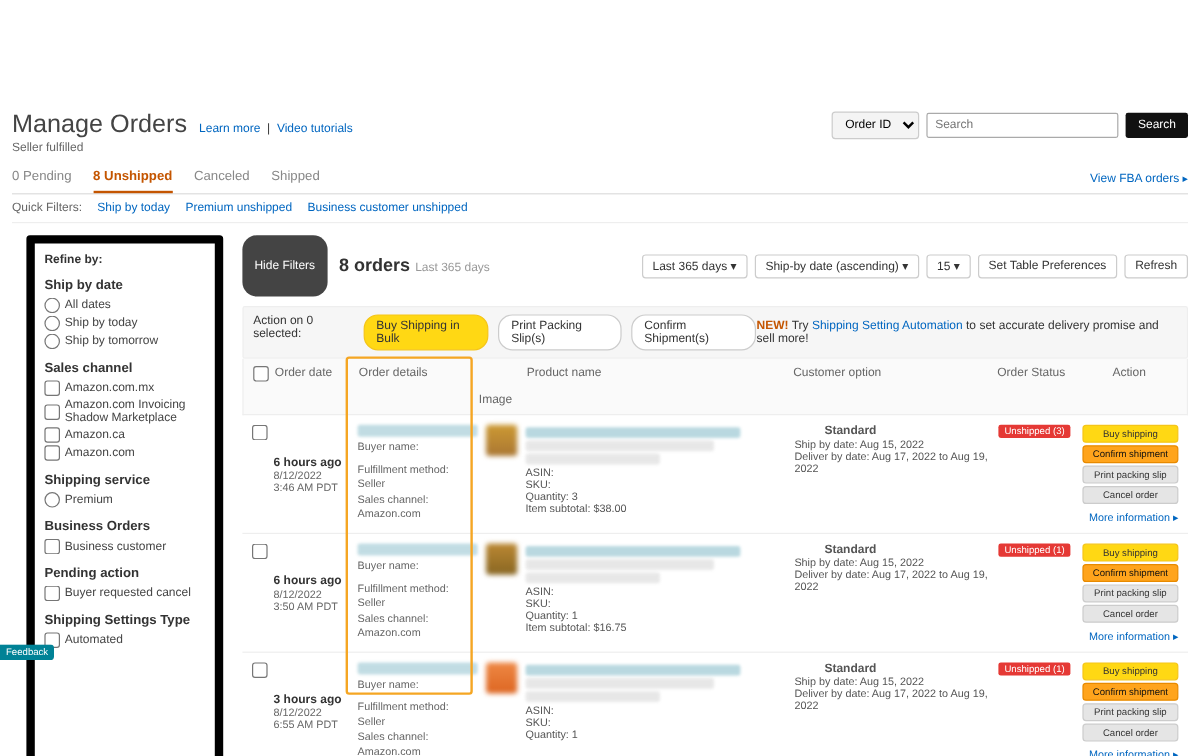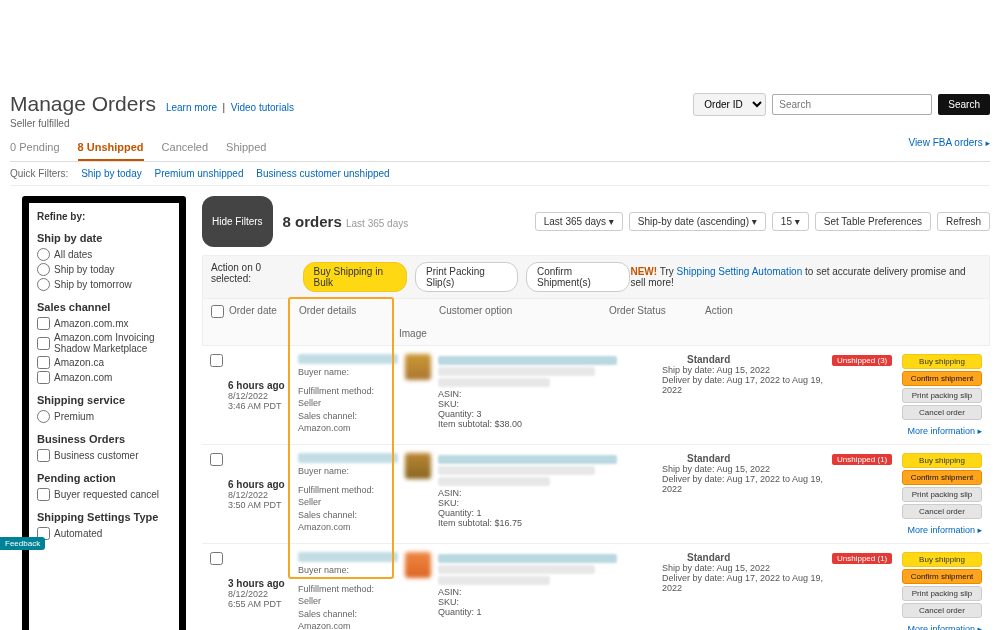--- a/index.html
+++ b/index.html
@@ -11,21 +11,21 @@
   .title-left { display: flex; align-items: baseline; gap: 10px; }
   .title-left h1 { font-size: 21px; font-weight: 400; color: #444; }
   .title-links { font-size: 10px; }
   .search-area { display: flex; gap: 6px; align-items: center; }
   .search-area select { padding: 4px 6px; border: 1px solid #ccc; border-radius: 3px; background: #f4f4f4; font-size: 10px; }
   .search-area input { width: 160px; padding: 4px 6px; border: 1px solid #aaa; border-radius: 2px; font-size: 10px; }
   .search-area button { background: #111; color: #fff; border: none; padding: 5px 10px; border-radius: 2px; font-size: 10px; cursor: pointer; }
 
   .subtitle { color: #666; font-size: 10px; margin-top: 2px; }
 
-  .tabs-row { display: flex; align-items: flex-start; justify-content: space-between; margin-top: 8px; border-bottom: 1px solid #ddd; }
+  .tabs-row { display: flex; align-items: flex-end; justify-content: space-between; margin-top: 8px; border-bottom: 1px solid #ddd; }
   .tabs { display: flex; gap: 18px; }
   .tab { padding: 4px 0 6px 0; font-size: 11px; color: #888; cursor: pointer; }
   .tab .num { color: #888; }
   .tab.active { color: #c45500; font-weight: bold; border-bottom: 2px solid #c45500; }
   .tab.active .num { color: #c45500; }
   .view-fba { font-size: 10px; color: #0066c0; padding-bottom: 6px; }
   .view-fba .chev { font-size: 9px; }
 
   .quick-filters { padding: 6px 0; font-size: 10px; color: #666; border-bottom: 1px solid #eee; }
   .quick-filters a { margin-left: 10px; }
@@ -233,20 +233,21 @@
         </div>
       </div>
 
       <div style="position:relative;">
 
       <div class="thead">
         <div class="col-check"><input type="checkbox" style=""></div>
         <div class="col-date">Order date</div>
         <div class="col-details">Order details</div>
         <div class="col-image">Image</div>
+        <div class="col-product">Product name</div>
         <div class="col-cust">Customer option</div>
         <div class="col-status">Order Status</div>
         <div class="col-action">Action</div>
       </div>
 
       <div id="rows">
             <div class="row">
     <div class="col-check"><input type="checkbox" style=""></div>
     <div class="date-col">
       <div class="ago">6 hours ago</div>

